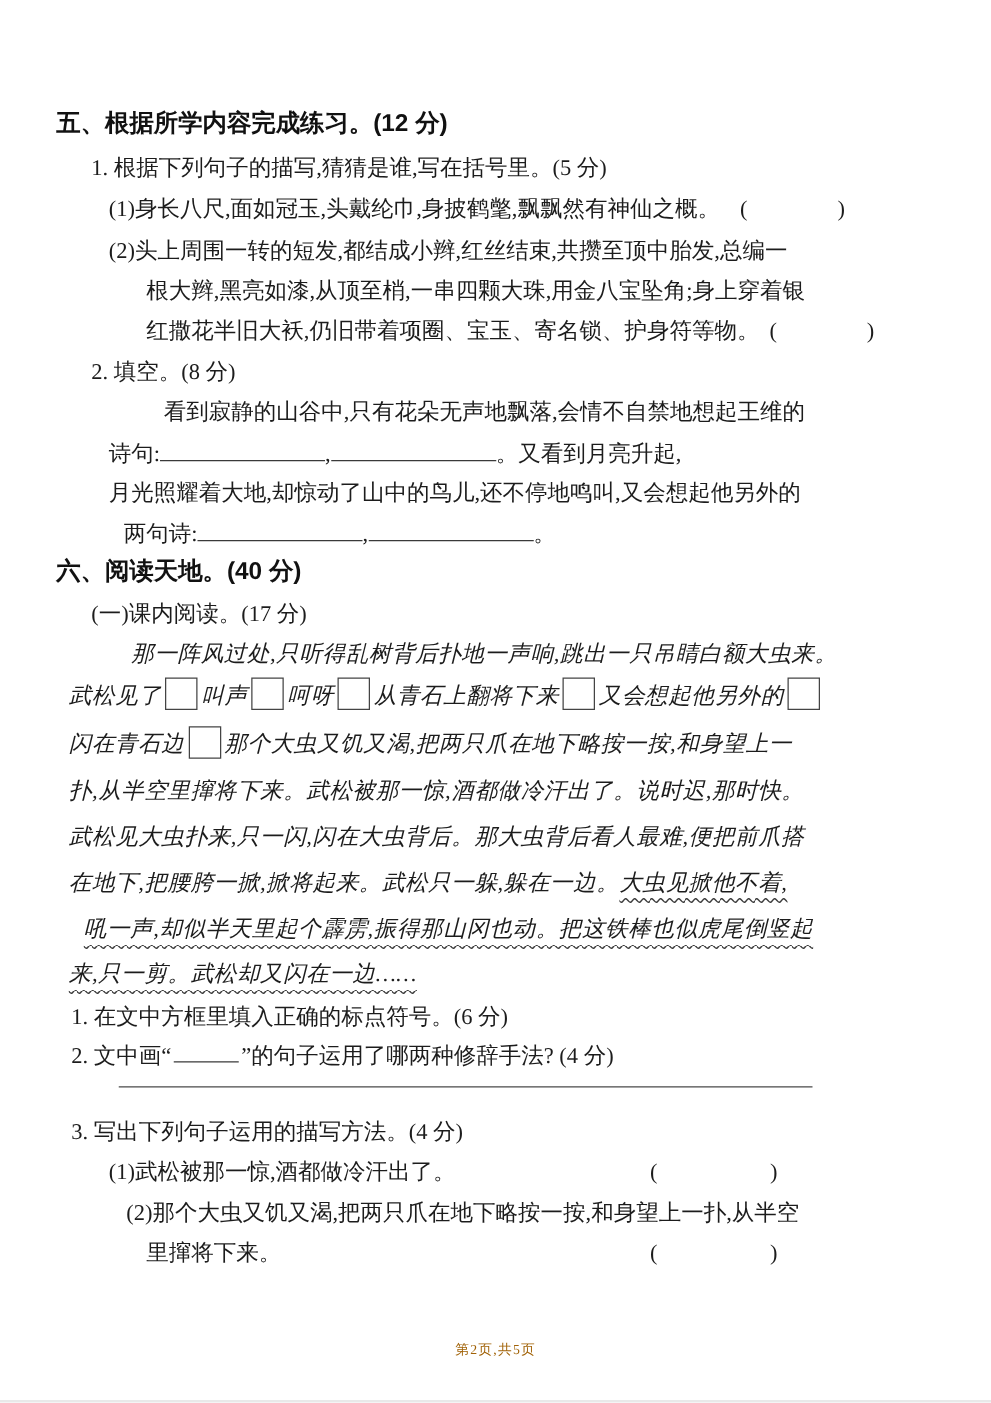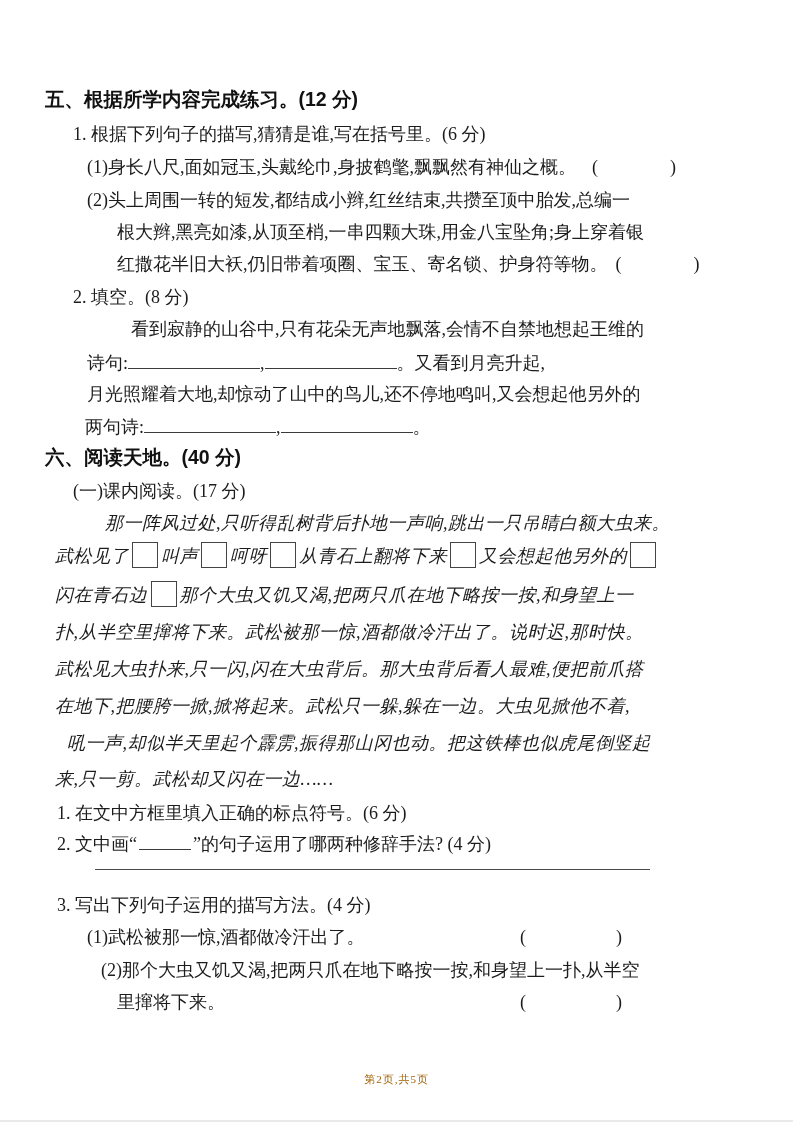--- a/index.html
+++ b/index.html
@@ -16,20 +16,21 @@
   .heading{
     font-family:"Liberation Sans","DejaVu Sans",sans-serif;
     font-weight:bold;font-size:19.5px;color:#111;
   }
   .stem{font-size:18px;}
   .passage{
     font-style:italic;
     letter-spacing:0.5px;
   }
   .wavy{
+    text-decoration:underline;
     text-decoration-style:wavy;
     text-decoration-color:#3c3c3c;
     text-decoration-thickness:1px;
     text-underline-offset:6px;
   }
   .punc-box{
     display:inline-block;
     width:24px;height:24px;
     border:1.4px solid #444;
     vertical-align:-6px;
@@ -58,21 +59,21 @@
     letter-spacing:1px;
   }
 </style>
 </head>
 <body>
 
 <div class="sheet">
 
   <div class="line heading" style="left:45px;top:86px;">五、根据所学内容完成练习。(12 分)</div>
 
-  <div class="line stem" style="left:73px;top:121px;">1. 根据下列句子的描写,猜猜是谁,写在括号里。(6 分)</div>
+  <div class="line stem" style="left:73px;top:121px;">1. 根据下列句子的描写,猜猜是谁,写在括号里。(5 分)</div>
 
   <div class="line" style="left:87px;top:154px;">
     <span>(1)身长八尺,面如冠玉,头戴纶巾,身披鹤氅,飘飘然有神仙之概。</span><span class="bracket inline1">(　　　　)</span>
   </div>
 
   <div class="line" style="left:87px;top:187px;">(2)头上周围一转的短发,都结成小辫,红丝结束,共攒至顶中胎发,总编一</div>
   <div class="line" style="left:117px;top:219px;">根大辫,黑亮如漆,从顶至梢,一串四颗大珠,用金八宝坠角;身上穿着银</div>
   <div class="line" style="left:117px;top:251px;">
     <span>红撒花半旧大袄,仍旧带着项圈、宝玉、寄名锁、护身符等物。</span><span class="bracket inline2">(　　　　)</span>
   </div>
@@ -80,21 +81,21 @@
   <div class="line stem" style="left:73px;top:284px;">2. 填空。(8 分)</div>
 
   <div class="line" style="left:131px;top:316px;">看到寂静的山谷中,只有花朵无声地飘落,会情不自禁地想起王维的</div>
 
   <div class="line" style="left:87px;top:349px;">
     <span>诗句:</span><span class="blank"></span><span>,</span><span class="blank"></span><span>。</span><span>又看到月亮升起,</span>
   </div>
 
   <div class="line" style="left:87px;top:381px;">月光照耀着大地,却惊动了山中的鸟儿,还不停地鸣叫,又会想起他另外的</div>
 
-  <div class="line" style="left:85px;top:413px;">
+  <div class="line" style="left:99px;top:413px;">
     <span>两句诗:</span><span class="blank"></span><span>,</span><span class="blank"></span><span>。</span>
   </div>
 
   <div class="line heading" style="left:45px;top:444px;">六、阅读天地。(40 分)</div>
 
   <div class="line stem" style="left:73px;top:478px;">(一)课内阅读。(17 分)</div>
 
   <div class="line passage" style="left:105px;top:510px;">那一阵风过处,只听得乱树背后扑地一声响,跳出一只吊睛白额大虫来。</div>
 
   <div class="line passage" style="left:55px;top:542px;">

